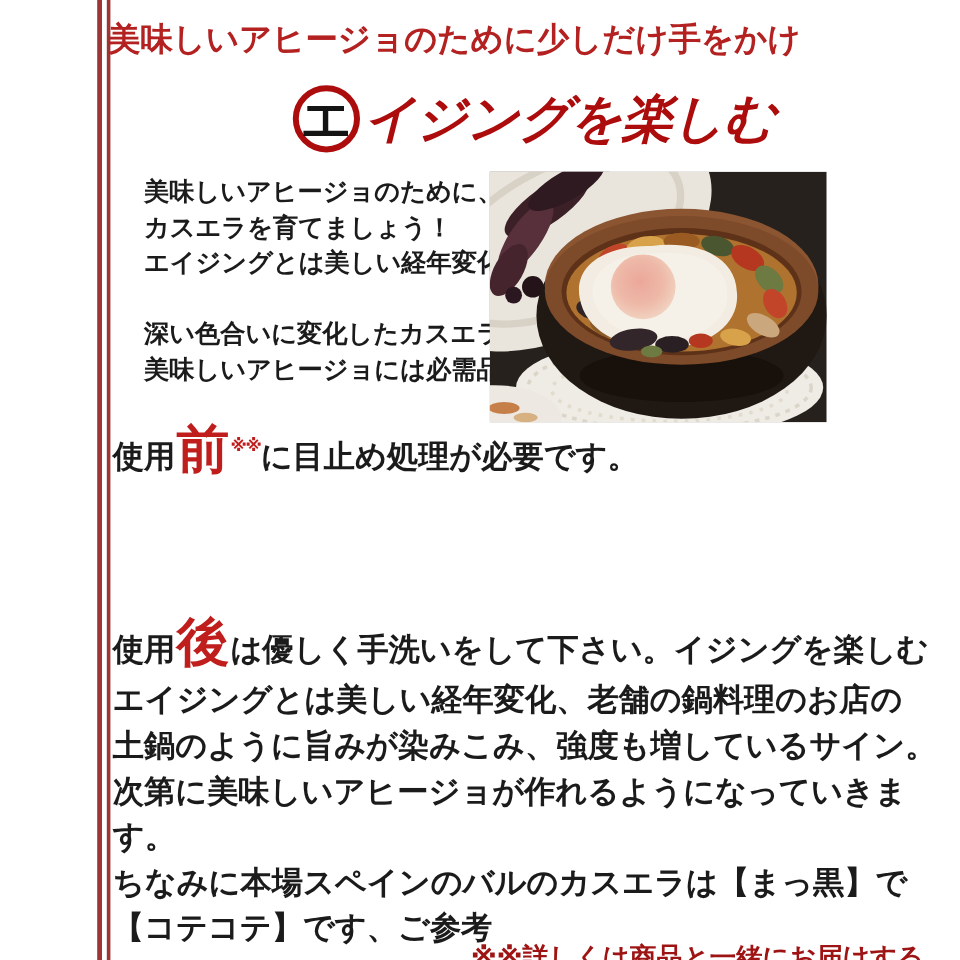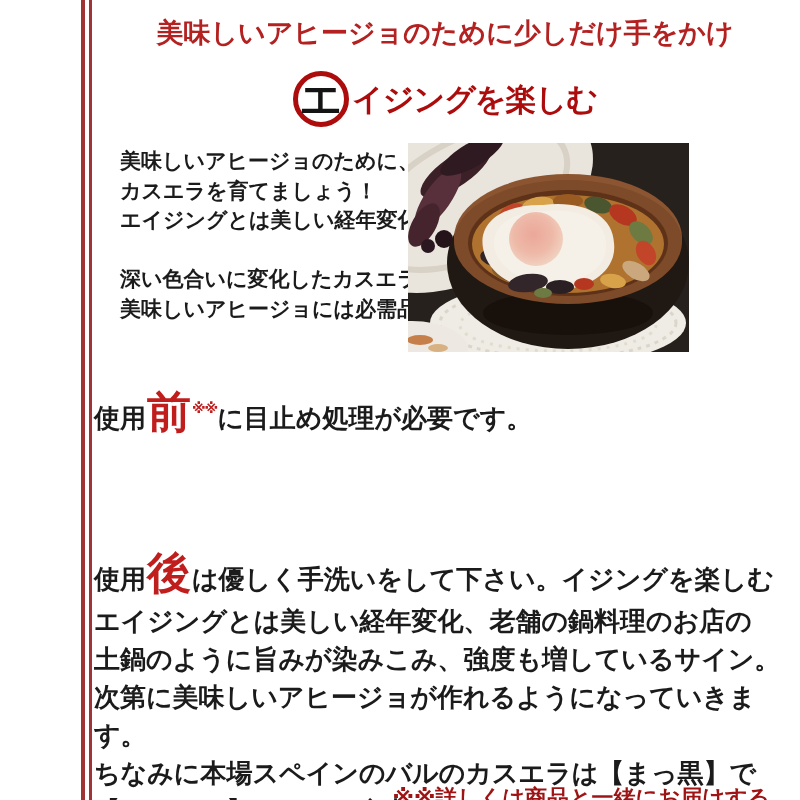--- a/index.html
+++ b/index.html
@@ -11,21 +11,20 @@
     font-family:"Liberation Sans", "DejaVu Sans", sans-serif;
     font-weight:bold;
     overflow:hidden;
   }
   .vline { position:absolute; top:0; bottom:0; background:var(--border_red,#9e3434); }
   .vline.v1 { left:81px; width:4px; }
   .vline.v2 { left:89px; width:3px; }
 
   .tagline {
     position:absolute; top:16px; left:90px; right:0;
-    text-align:center;
     font-size:27px; line-height:34px;
     color:var(--top_line_red,#b32121);
     white-space:nowrap;
     letter-spacing:0;
   }
 
   .title-row {
     position:absolute; top:64px; left:90px; right:0;
     display:flex; justify-content:center; align-items:center;
     height:70px;
@@ -36,45 +35,45 @@
     border:5px solid var(--title_red,#ac0c0c);
     border-radius:50%;
     display:flex; align-items:center; justify-content:center;
     margin-right:3px;
   }
   .title-circle-char {
     font-size:42px; line-height:1;
     color:#141414;
   }
   .title-text {
-    font-size:31px; line-height:1;
+    font-size:43px; line-height:1;
     color:var(--title_red,#ac0c0c);
     letter-spacing:-1px;
     white-space:nowrap;
+    font-style:italic;
   }
 
   .intro-text {
     position:absolute; left:120px; top:146px;
     font-size:21px; line-height:29.5px;
     color:var(--text_black,#1b1b1b);
     white-space:pre-line;
   }
 
   .photo-frame {
     position:absolute; left:408px; top:143px;
     width:281px; height:209px;
     overflow:hidden;
   }
   .photo-frame svg { display:block; }
 
   .para {
     position:absolute; left:94px; right:8px;
     color:var(--text_black,#1b1b1b);
     font-size:26px;
-    margin-top:37px;
   }
   .para .first-line {
     line-height:46px;
     white-space:nowrap;
   }
   .para.before-use .first-line { line-height:50px; }
   .bigchar {
     font-size:44px;
     color:var(--accent_red,#c01d1d);
     margin:0 1px;

